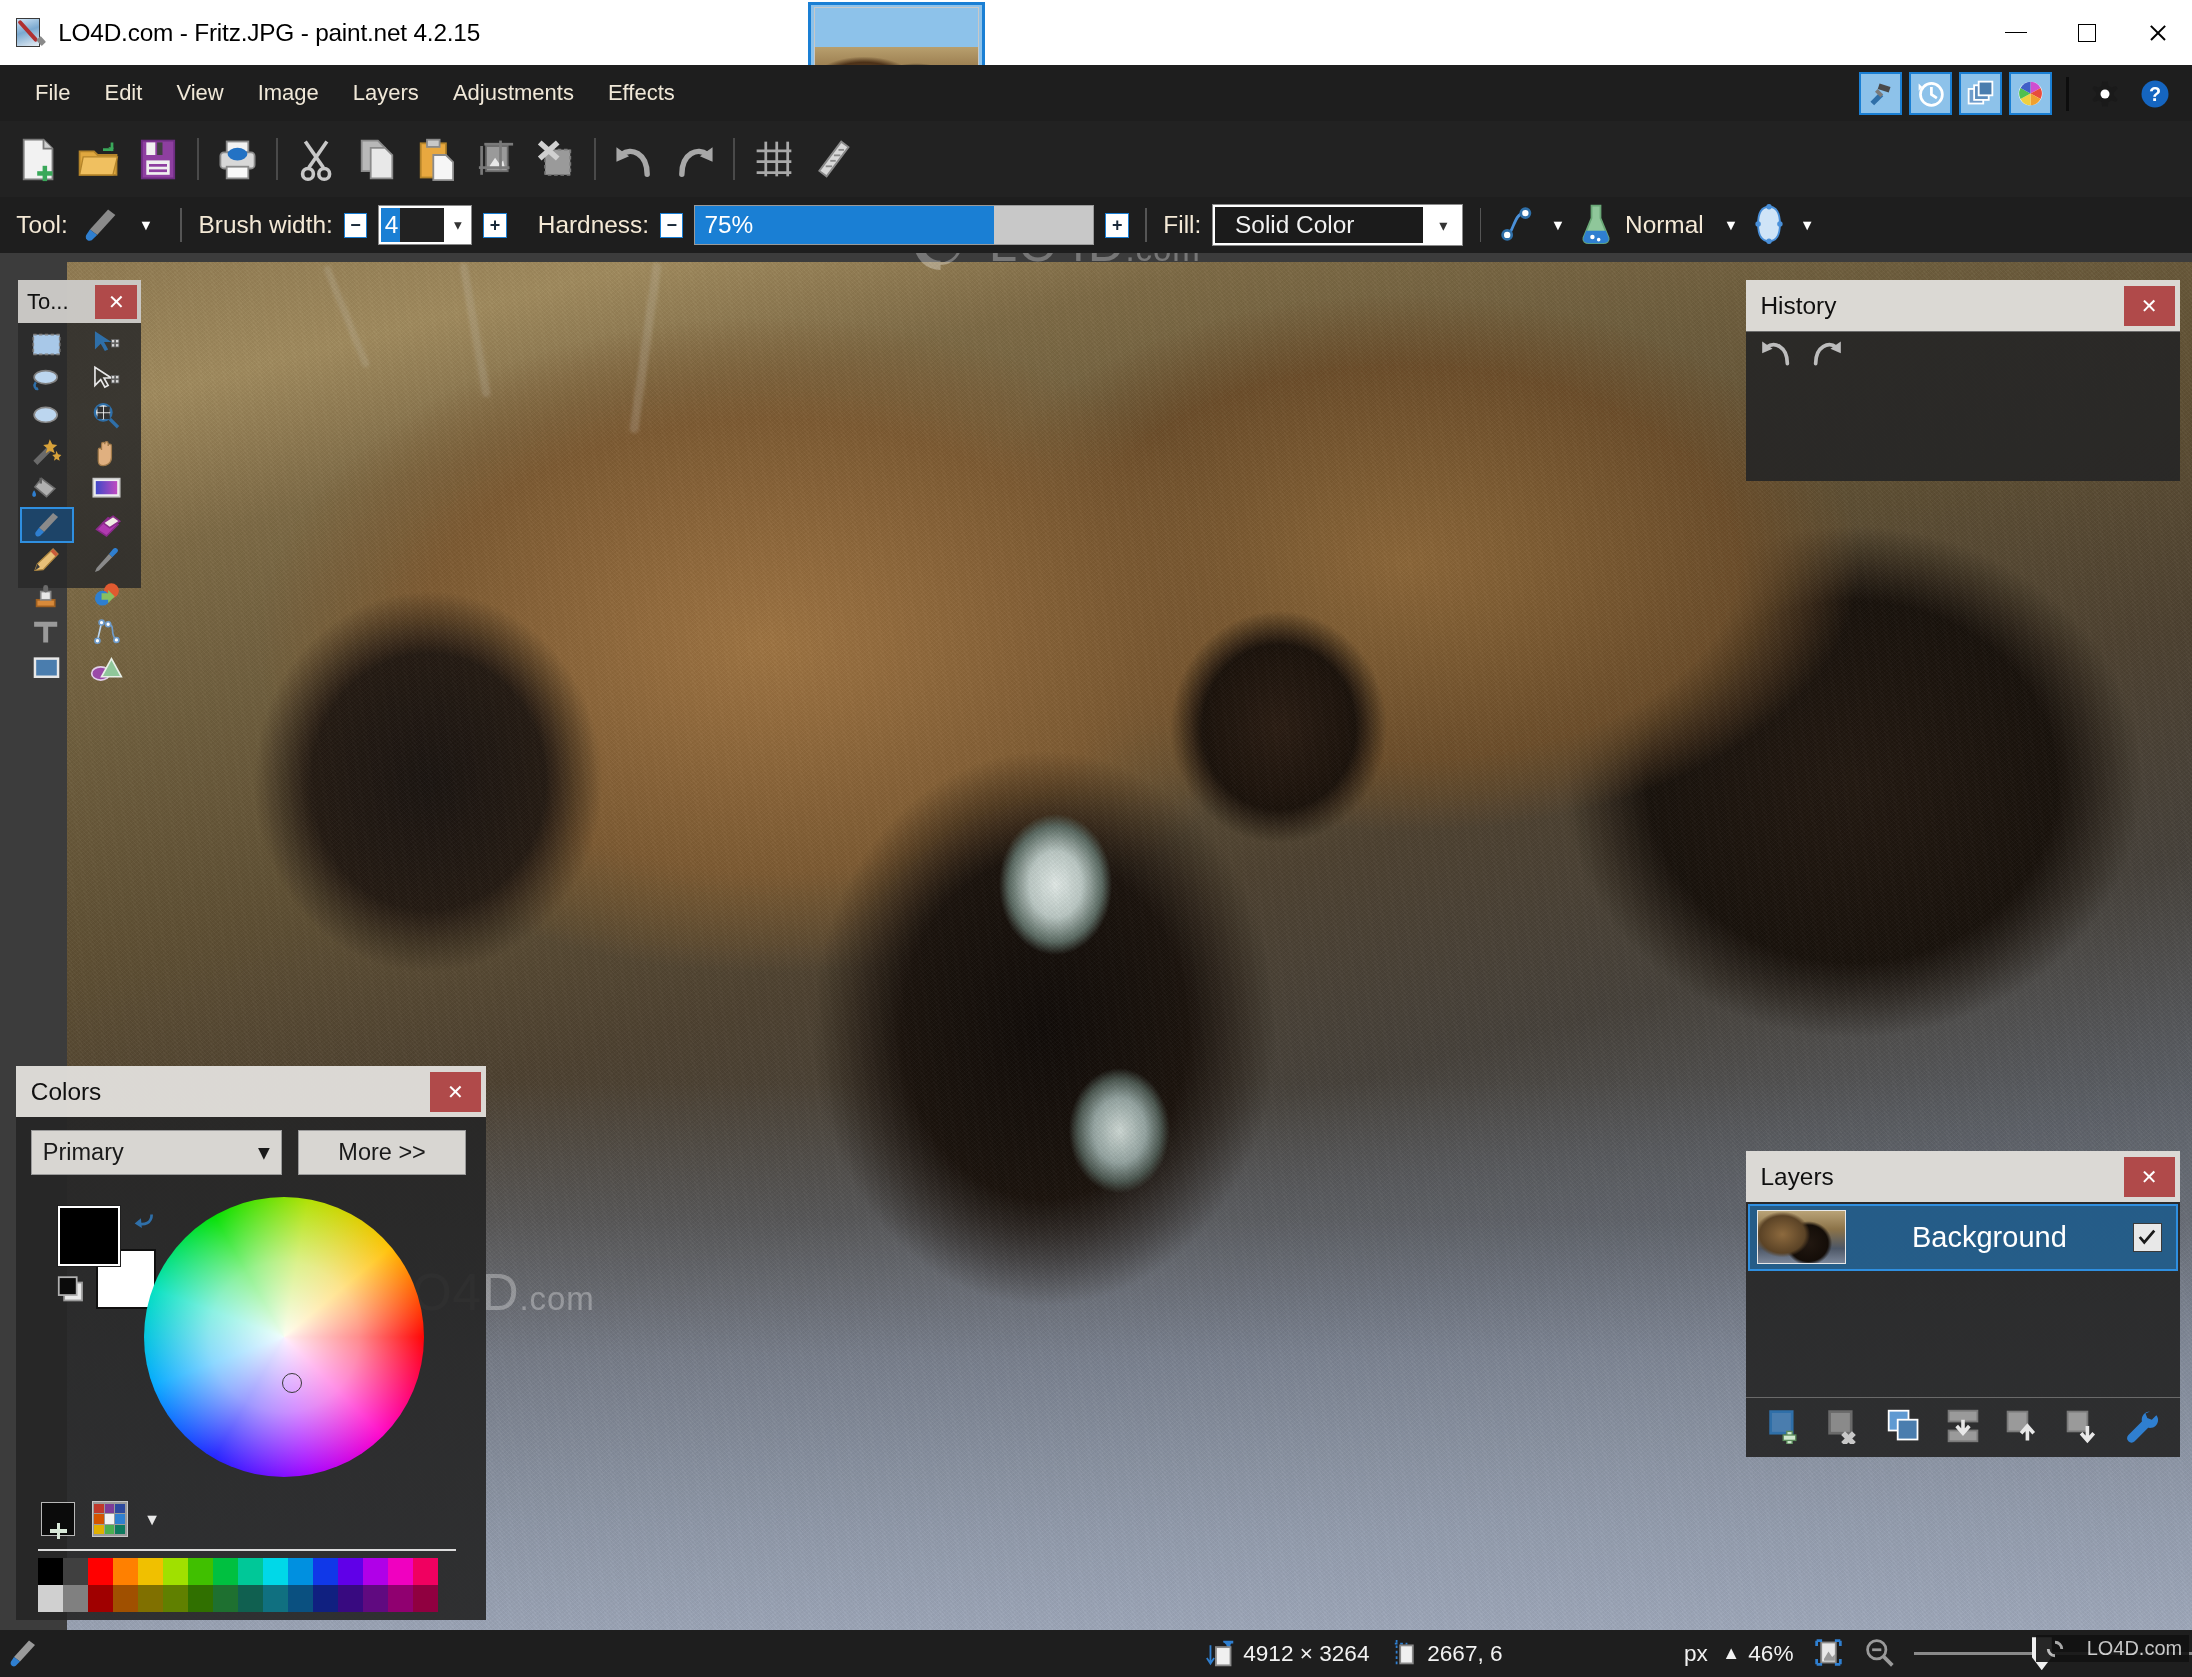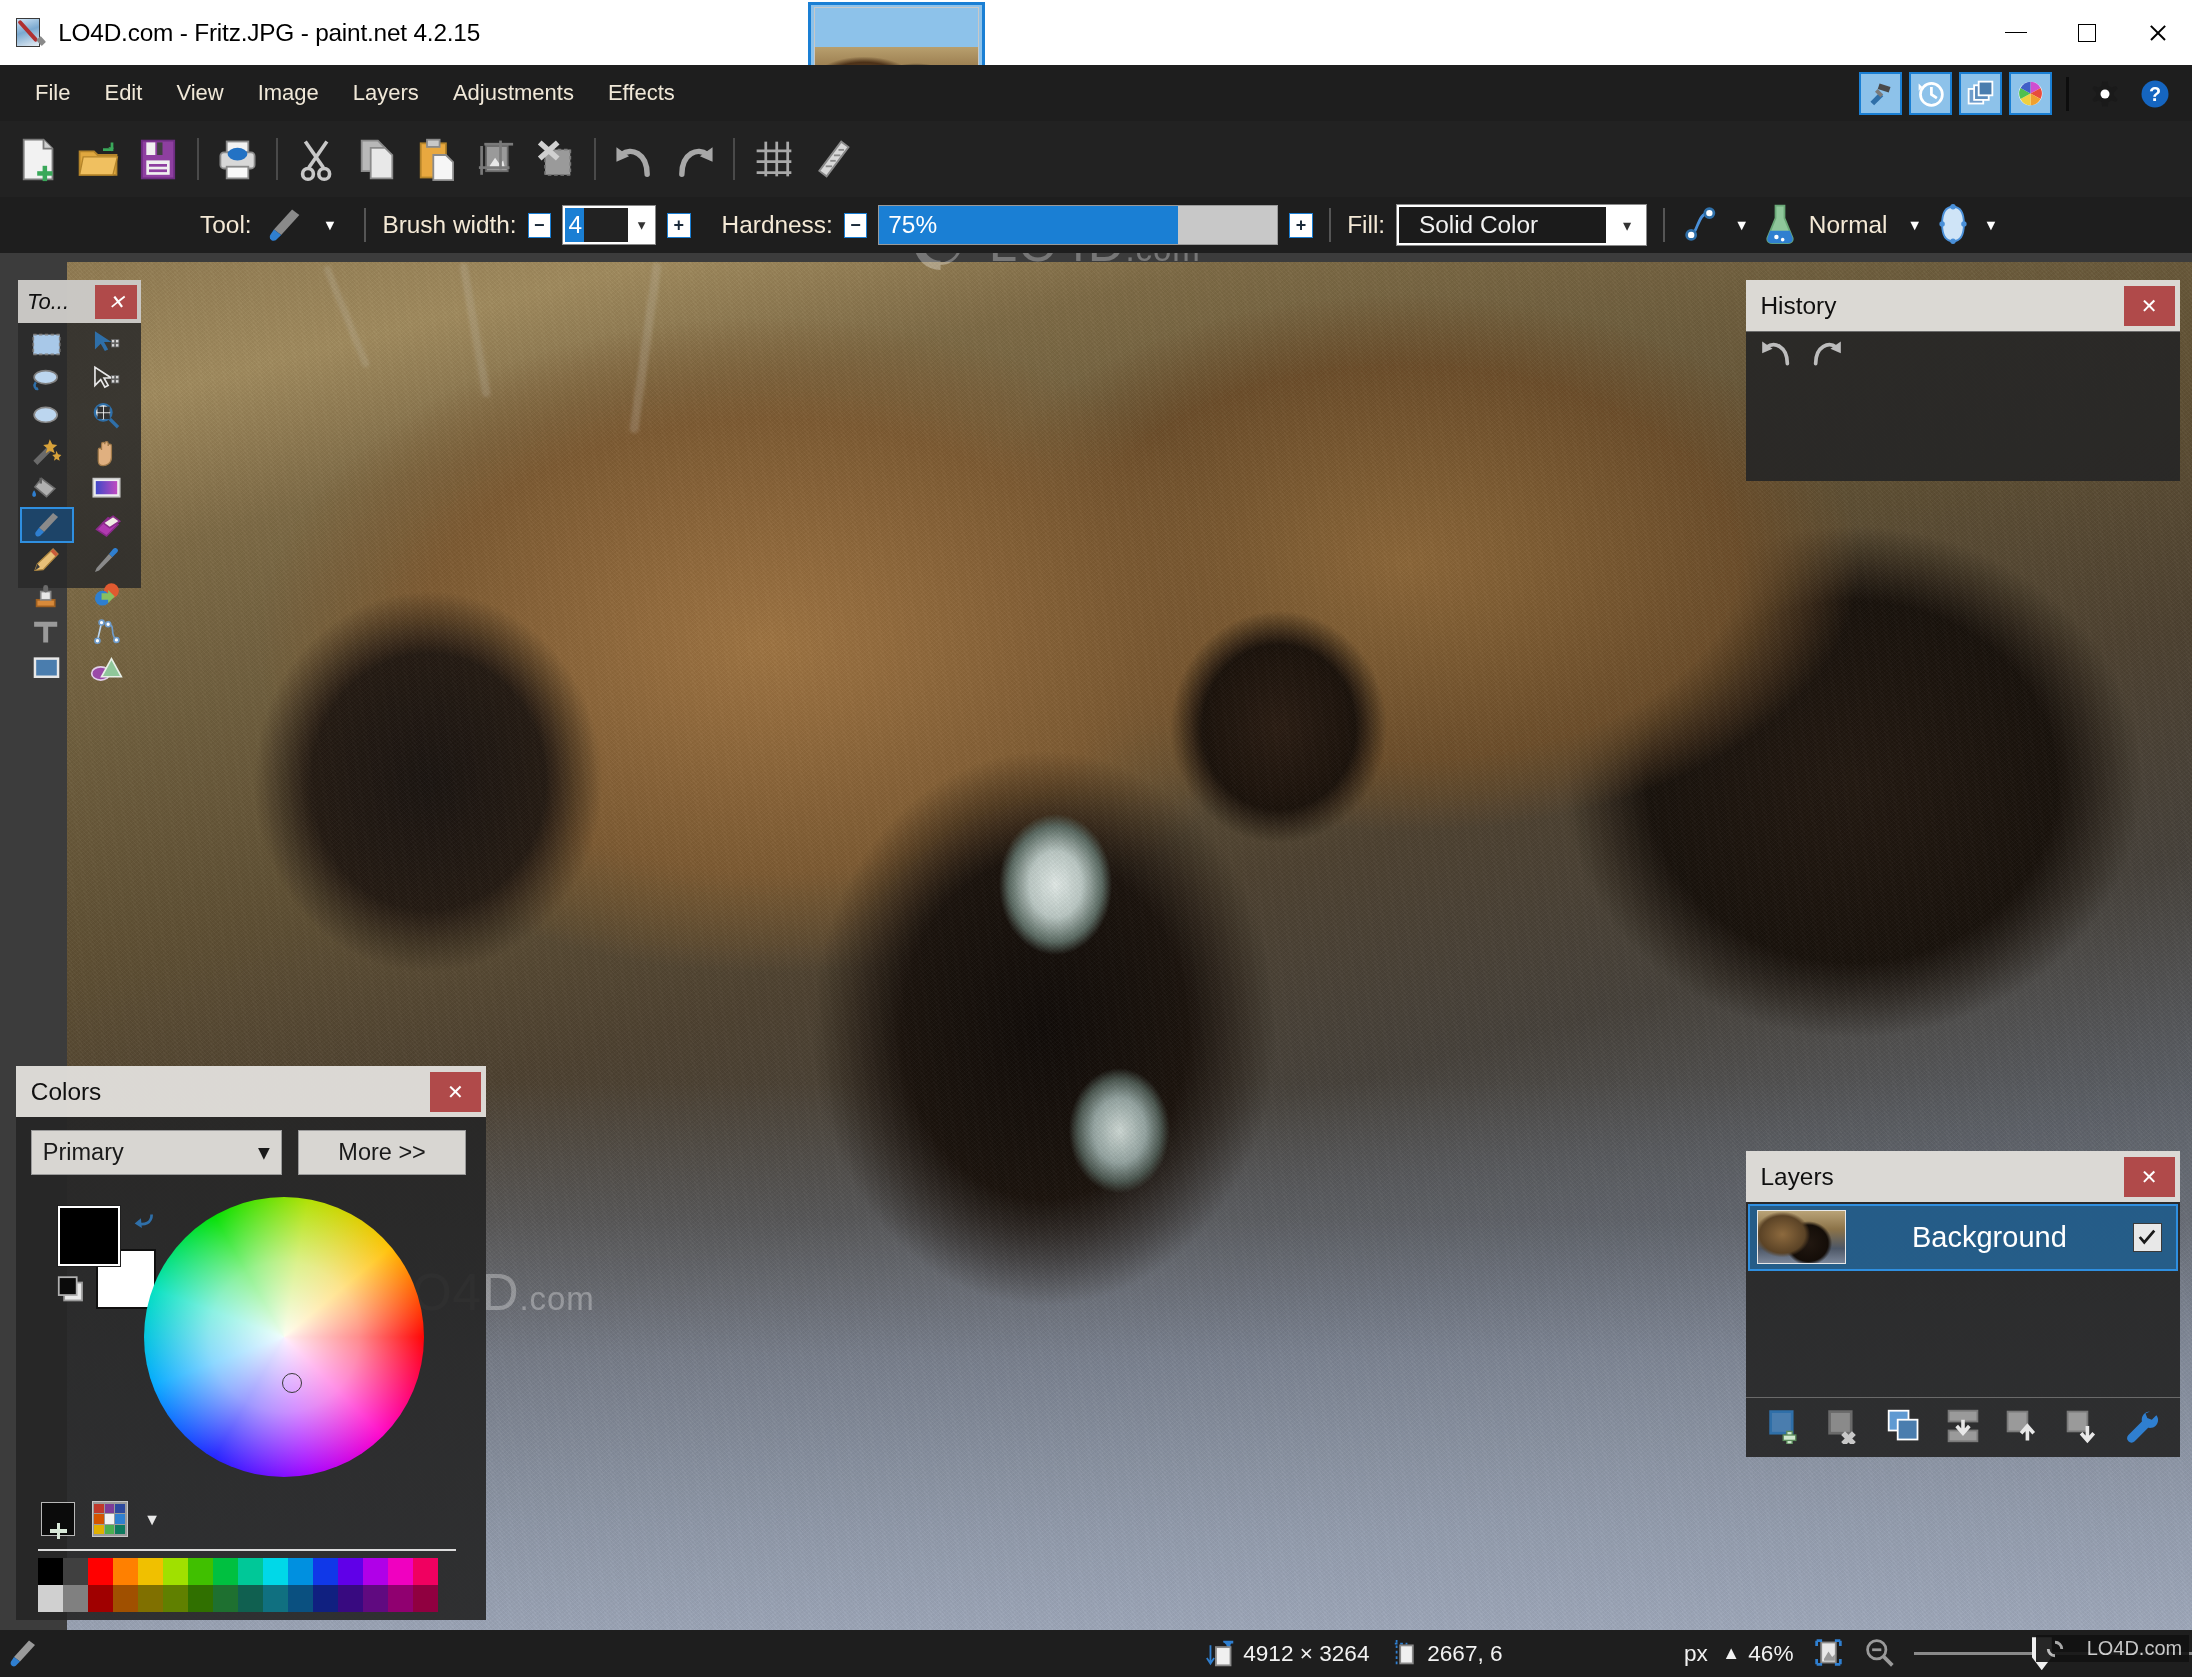--- a/index.html
+++ b/index.html
@@ -94,21 +94,21 @@
   .toolbar {
     position: absolute; left: 0; top: 121px; width: 2193px; height: 76px;
     background: #222222; display: flex; align-items: center; padding-left: 11px; gap: 3.6px;
   }
   .tb-btn { width: 56px; height: 58px; display: flex; align-items: center; justify-content: center; }
   .tb-sep { width: 1.8px; height: 42px; background: #4a4a4a; margin: 0 7.2px; }
 
   
   .optionsbar {
     position: absolute; left: 0; top: 197px; width: 2193px; height: 56px;
-    background: #1e1e1e; display: flex; align-items: center; padding-left: 16.3px; gap: 0px; justify-content: center;
+    background: #1e1e1e; display: flex; align-items: center; padding-left: 16.3px; gap: 0px;
   }
   .opt-label { color: #f4e9d6; font-size: 24.4px; margin-right: 11px; white-space: nowrap; }
   .opt-sep { width: 1.8px; height: 34px; background: #555; margin: 0 16.3px; }
   .spin-btn {
     width: 23.5px; height: 25px; border: 1.8px solid #1a7fd4; background: #ffffff;
     display: flex; align-items: center; justify-content: center;
     color: #1a2a3a; font-size: 18px; line-height: 1; font-weight: bold;
   }
   .num-box {
     width: 94px; height: 40px; background: #ffffff; border: 0.9px solid #888;
@@ -210,21 +210,21 @@
     display: flex; align-items: center; justify-content: space-between;
   }
   .panel-title { color: #101010; font-size: 24.4px; padding-left: 14.5px; white-space: nowrap; }
   .panel-close {
     width: 51px; height: 40px; margin-right: 5.4px; background: #b04a4a;
     color: #ffffff; font-size: 20px; display: flex; align-items: center; justify-content: center;
   }
 
   
   #tools-panel { left: 18px; top: 280px; width: 123px; height: 308px; background: rgba(42,42,42,0.86); }
-  #tools-panel .panel-head { height: 43px; background: rgba(214,212,208,0.92); font-style: italic; }
+  #tools-panel .panel-head { height: 43px; background: rgba(214,212,208,0.92); }
   #tools-panel .panel-title { font-size: 22px; padding-left: 9px; }
   #tools-panel .panel-close { width: 42px; height: 34px; margin-right: 3.6px; }
   .tools-grid {
     display: grid; grid-template-columns: 1fr 1fr; gap: 0px; padding: 3.6px 1.8px;
   }
   .tool-cell {
     width: 54px; height: 36px; display: flex; align-items: center; justify-content: center;
   }
   .tool-cell.selected { background: #1d4468; border: 2.7px solid #2f8fe0; }
   .tool-cell svg { display: block; }

